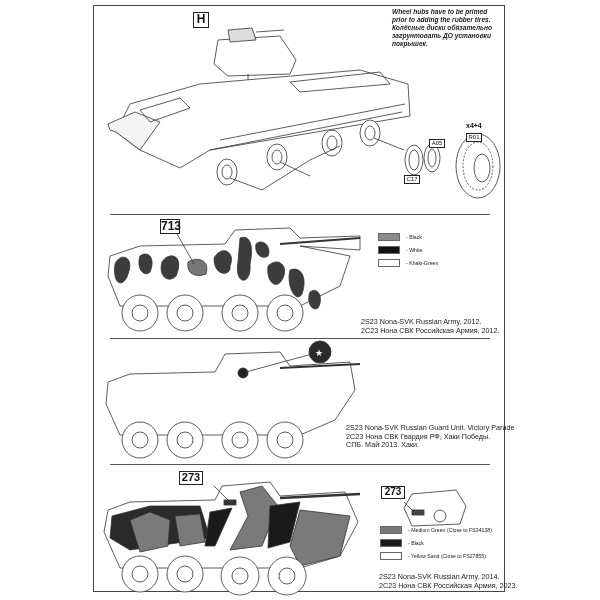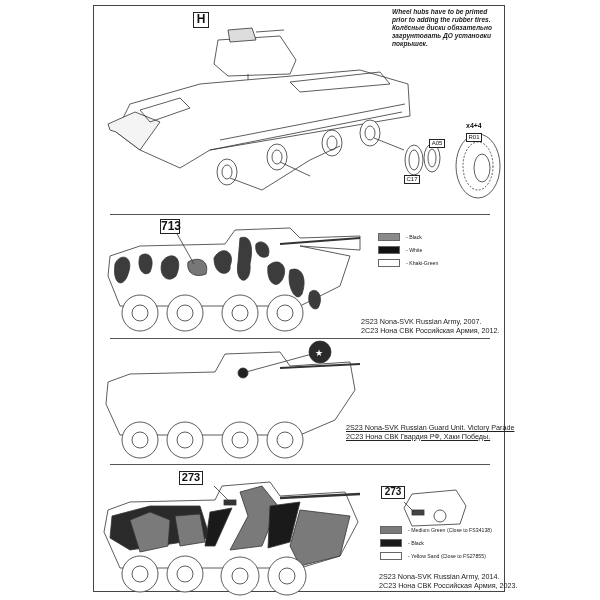--- a/index.html
+++ b/index.html
@@ -118,21 +118,21 @@
   <div class="legend-row">
     <span class="sw" style="background:#111"></span>
     <span>- White</span>
   </div>
   <div class="legend-row">
     <span class="sw" style="background:#fff"></span>
     <span>- Khaki-Green</span>
   </div>
 </div>
 <div class="caption" style="left:361px;top:318px;">
-  <div>2S23 Nona-SVK Russian Army, 2007.</div>
+  <div>2S23 Nona-SVK Russian Army, 2012.</div>
   <div>2С23 Нона СВК Российская Армия, 2012.</div>
 </div>
 
 <div class="divider" style="top:338px;"></div>
 
 <svg width="600" height="120" style="left:0;top:340px;">
   <g stroke="#333" stroke-width="0.8" fill="#fff">
     <path d="M108 42 L130 34 L215 32 L225 14 L280 12 L290 26 L350 22 L355 50 L335 80 L300 95 L120 95 L106 64 Z"></path>
     <line x1="280" y1="28" x2="360" y2="24" stroke-width="2"></line>
     <circle cx="243" cy="33" r="5" fill="#222"></circle>
@@ -144,23 +144,24 @@
         <circle cx="140" cy="100" r="8"></circle>
       <circle cx="185" cy="100" r="18"></circle>
         <circle cx="185" cy="100" r="8"></circle>
       <circle cx="240" cy="100" r="18"></circle>
         <circle cx="240" cy="100" r="8"></circle>
       <circle cx="285" cy="100" r="18"></circle>
         <circle cx="285" cy="100" r="8"></circle>
     </g>
   </g>
 </svg>
-<div class="caption" style="left:346px;top:424px;text-decoration:underline;">
+<div class="caption" style="left:346px;top:424px;">
   <div>2S23 Nona-SVK Russian Guard Unit. Victory Parade</div>
   <div>2С23 Нона СВК Гвардия РФ, Хаки Победы.</div>
+  <div>СПБ. Май 2013. Хаки.</div>
 </div>
 
 <div class="divider" style="top:464px;"></div>
 
 <svg width="600" height="130" style="left:0;top:466px;">
   <g stroke="#333" stroke-width="0.8">
     <path d="M108 44 L130 36 L215 34 L222 20 L270 16 L280 30 L345 26 L358 56 L340 90 L300 102 L120 102 L104 66 Z" fill="#fff"></path>
 
     <path d="M112 50 L150 40 L200 40 L210 72 L130 84 L110 72 Z" fill="#2a2a2a"></path>
     <path d="M130 54 L150 46 L170 54 L168 80 L140 86 Z" fill="#7a7a7a"></path>

